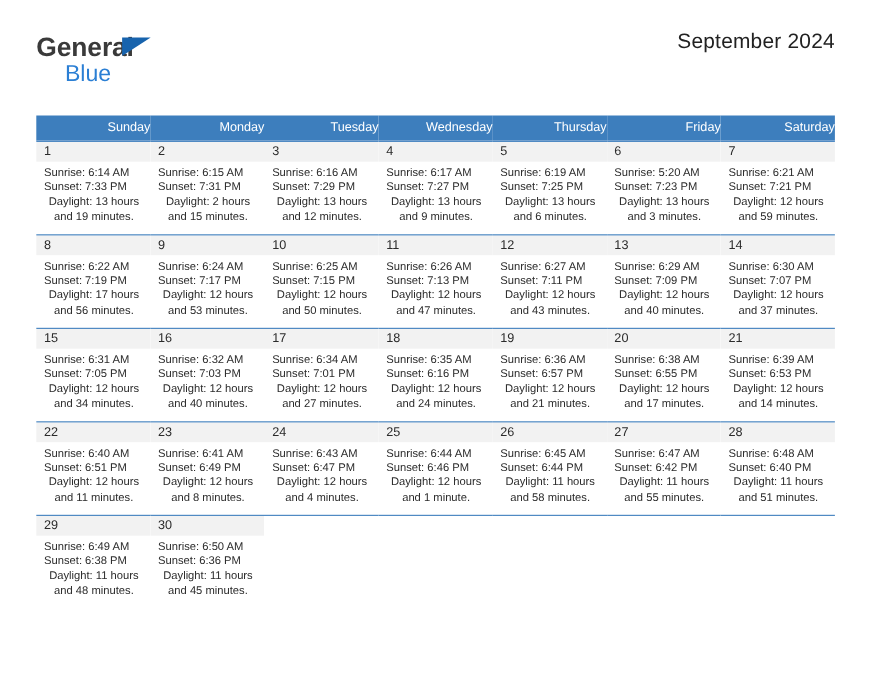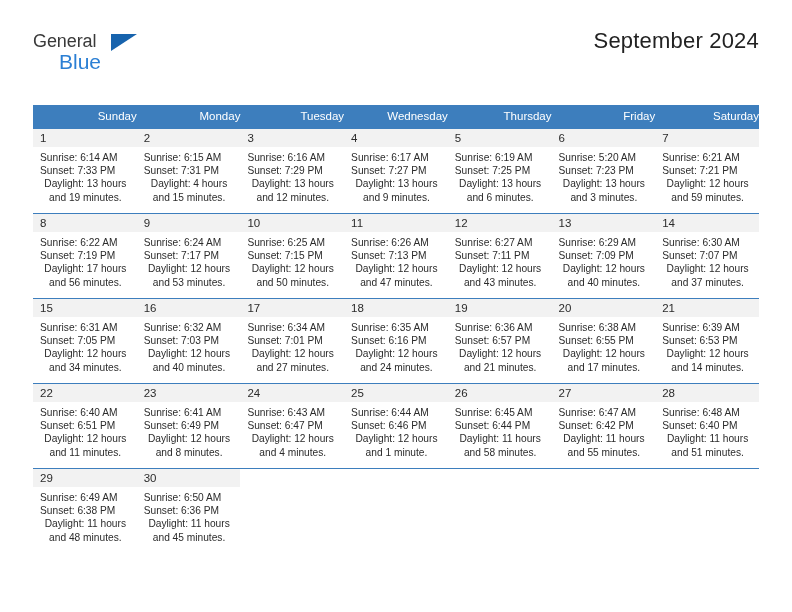--- a/index.html
+++ b/index.html
@@ -33,25 +33,26 @@
     padding: 0 33px;
     box-sizing: border-box;
   }
   .brand {
     position: relative;
     width: 130px;
     height: 56px;
     padding-top: 4px;
   }
   .brand-general {
-    font-size: 18px;
+    font-size: 24px;
     color: #3a3a3a;
     letter-spacing: -0.1px;
     line-height: 1;
     display: block;
+    font-weight: bold;
   }
   .brand-blue {
     font-size: 21px;
     color: #2b7fd4;
     line-height: 1;
     display: block;
     margin-top: 1px;
     margin-left: 26px;
   }
   .brand-triangle {
@@ -61,21 +62,21 @@
     width: 0;
     height: 0;
     border-left: 26px solid #1763ad;
     border-bottom: 17px solid transparent;
   }
   .title-block {
     text-align: right;
     padding-top: 0px;
   }
   .cal-title {
-    font-size: 22px;
+    font-size: 19px;
     font-weight: normal;
     color: #222222;
     line-height: 1.15;
     margin: 0;
     letter-spacing: 0.2px;
   }
   .cal-subtitle {
     font-size: 14px;
     color: #333333;
     margin: 7px 0 0 0;
@@ -180,21 +181,21 @@
                 <div class="daylight">Daylight: 13 hours and 19 minutes.</div>
               </div>
             </div>
           </td>
           <td>
             <div class="cell-inner">
               <div class="daynum">2</div>
               <div class="detail">
                 <div>Sunrise: 6:15 AM</div>
                 <div>Sunset: 7:31 PM</div>
-                <div class="daylight">Daylight: 4 hours and 15 minutes.</div>
+                <div class="daylight">Daylight: 2 hours and 15 minutes.</div>
               </div>
             </div>
           </td>
           <td>
             <div class="cell-inner">
               <div class="daynum">3</div>
               <div class="detail">
                 <div>Sunrise: 6:16 AM</div>
                 <div>Sunset: 7:29 PM</div>
                 <div class="daylight">Daylight: 13 hours and 12 minutes.</div>

